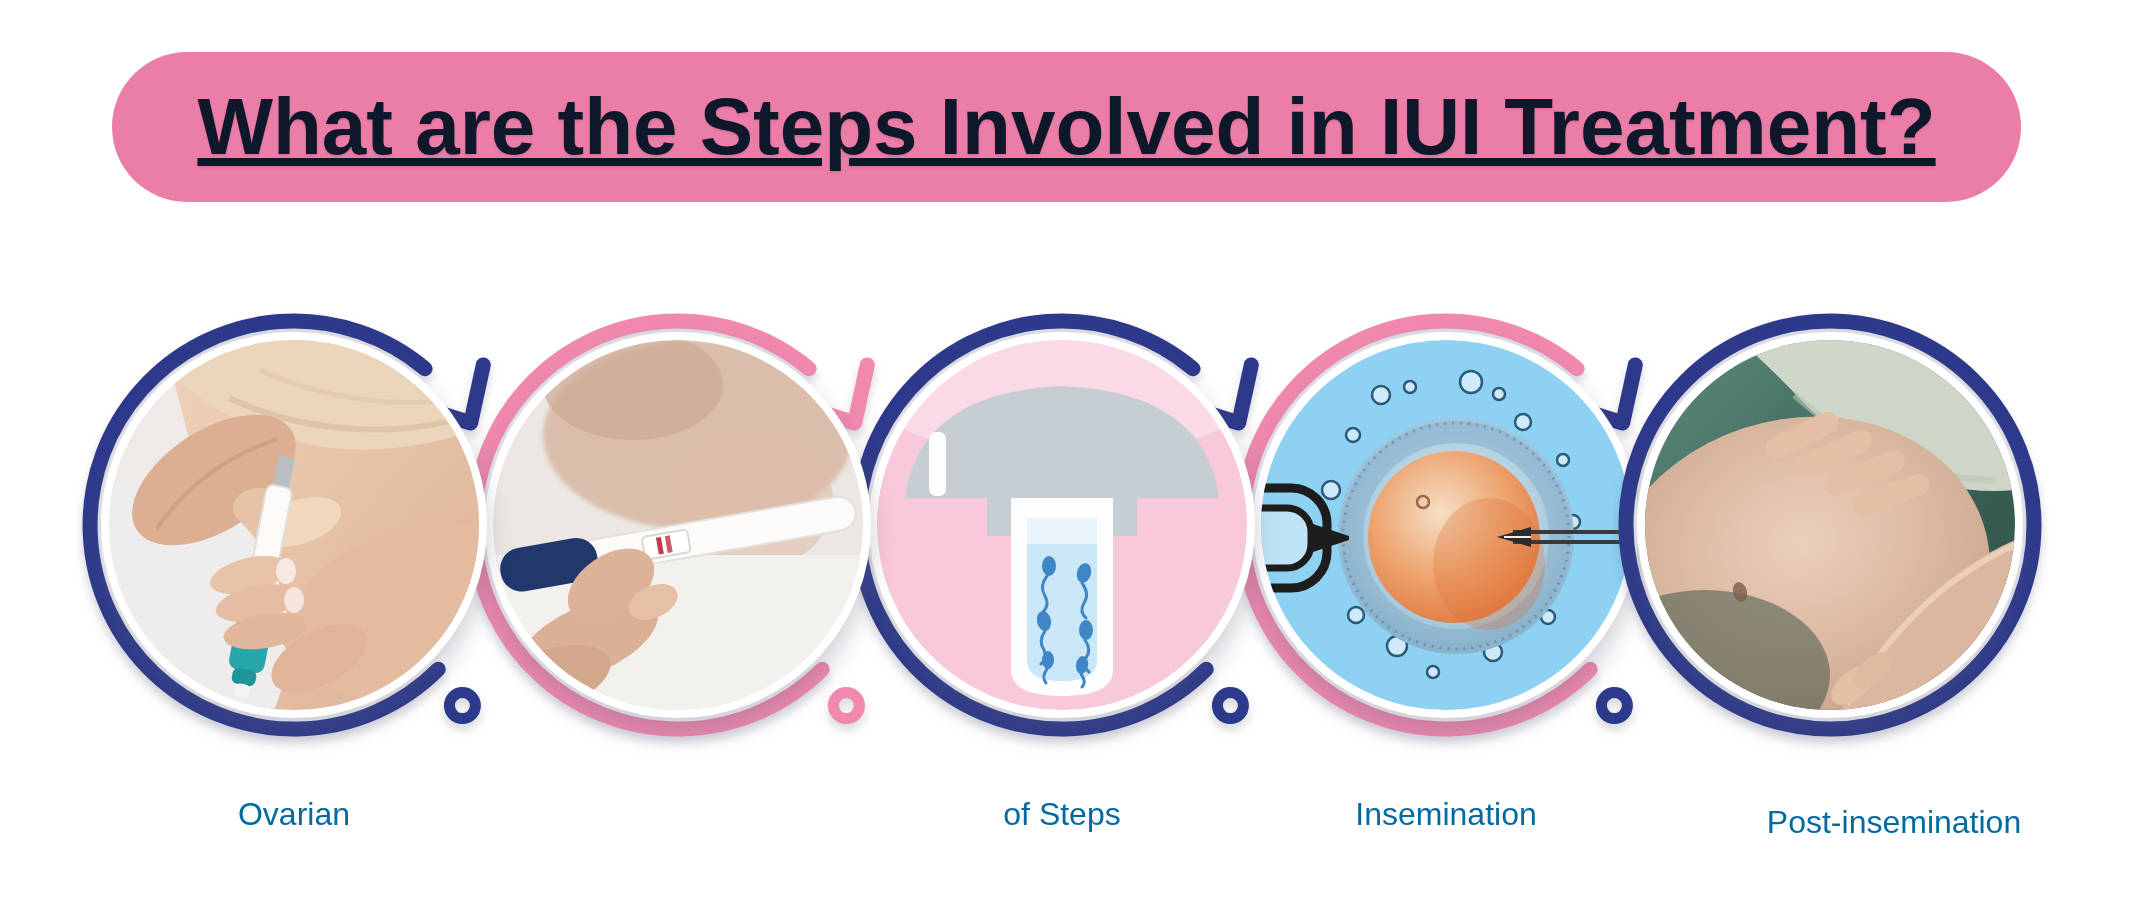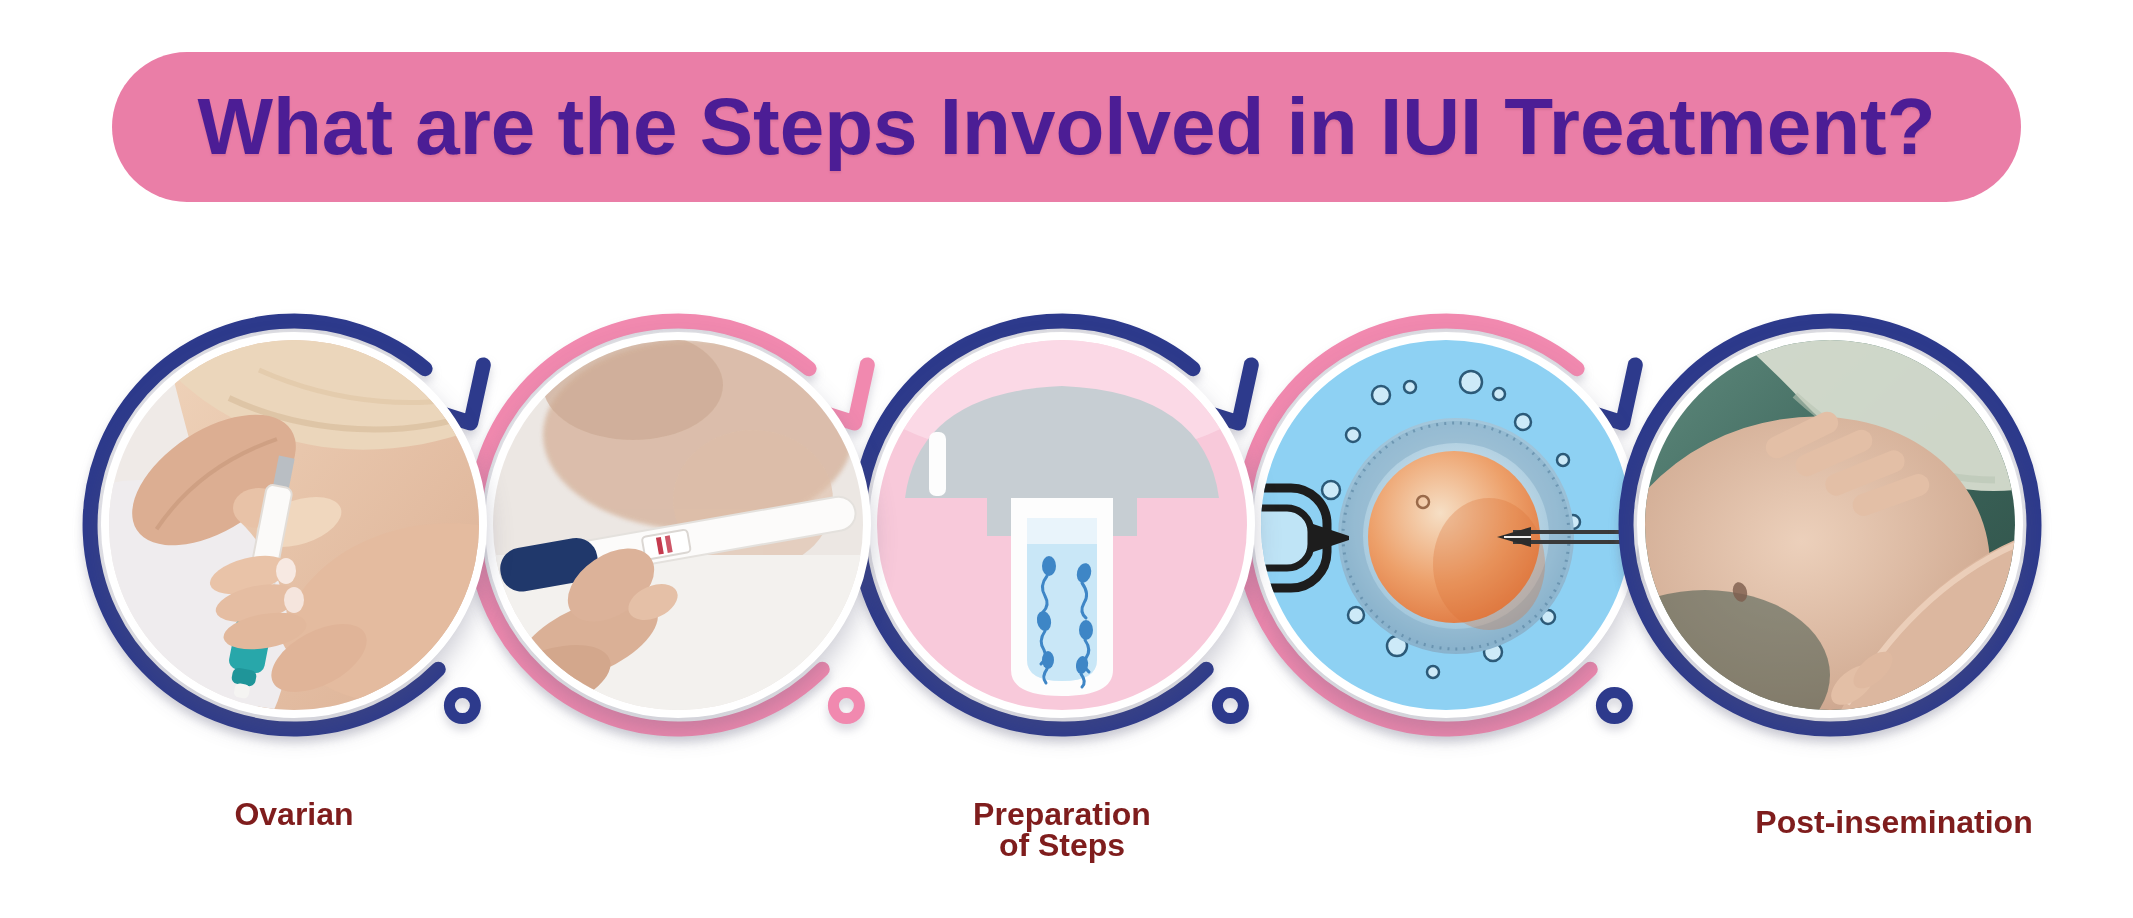--- a/index.html
+++ b/index.html
@@ -2,39 +2,39 @@
 <html><head>
 <meta charset="utf-8">
 <style>
   html,body{margin:0;padding:0;background:#ffffff;}
   .page{position:relative;width:2133px;height:918px;background:#ffffff;overflow:hidden;
         font-family:"Liberation Sans",sans-serif;}
 
   
   .banner{position:absolute;left:112px;top:52px;width:1909px;height:150px;
           background:#ea7ea7;border-radius:75px;display:flex;align-items:center;justify-content:center;}
-  .banner h1{margin:0;color:#4c1d95;font-size:80px;font-weight:bold;letter-spacing:0;
-             text-shadow:0 2px 2px rgba(190,90,130,.35);white-space:nowrap;}
+  .banner h1{margin:0;color:#0f172a;font-size:80px;font-weight:bold;letter-spacing:0;
+             text-shadow:0 2px 2px rgba(190,90,130,.35);white-space:nowrap;text-decoration:underline;}
 
   
   .step{position:absolute;top:305px;width:440px;height:440px;}
   .step svg.arc{position:absolute;left:0;top:0;filter:drop-shadow(0 6px 5px rgba(110,110,135,.28));}
   .navy{color:#2d3a8c;}
   .pink{color:#f189af;}
   .arc-stroke{fill:none;stroke:currentColor;stroke-width:15;stroke-linecap:round;stroke-linejoin:round;}
   .ring-stroke{fill:none;stroke:currentColor;stroke-width:11;}
 
   .disc{position:absolute;left:27px;top:27px;width:370px;height:370px;border:8px solid #ffffff;
         border-radius:50%;overflow:hidden;background:#fff;
         box-shadow:0 14px 26px rgba(90,90,115,.30);}
   .disc svg{display:block;}
 
   
-  .step-label{position:absolute;top:799px;width:340px;text-align:center;color:#7f1d1d;
-              font-size:32px;font-weight:bold;line-height:31px;}
+  .step-label{position:absolute;top:799px;width:340px;text-align:center;color:#0369a1;
+              font-size:32px;font-weight:normal;line-height:31px;}
 
   .z1{z-index:50;} .z2{z-index:40;} .z3{z-index:30;} .z4{z-index:20;} .z5{z-index:60;}
   .defs-holder{position:absolute;width:0;height:0;overflow:hidden;}
 </style>
 </head>
 <body>
 
 <div class="page">
 
   <svg class="defs-holder" aria-hidden="true">
@@ -251,21 +251,24 @@
         <ellipse cx="208" cy="345" rx="26" ry="14" transform="rotate(-40 208 345)" fill="#e3bfa6"></ellipse>
         <ellipse cx="228" cy="330" rx="24" ry="12" transform="rotate(-42 228 330)" fill="#dfb9a0"></ellipse>
       </svg>
     </div>
   </div>
 
   <div class="step-label" style="left:124px;">
     <div>Ovarian</div>
   </div>
   <div class="step-label" style="left:892px;">
-    <div>Preparation</div>
       <div>of Steps</div>
+  </div>
+  <div class="step-label" style="left:1276px;">
+    <div>Insemination</div>
+      <div></div>
   </div>
   <div class="step-label" style="left:1724px;margin-top:8px;">
     <div>Post-insemination</div>
       <div></div>
   </div>
 
 </div>
 
 </body></html>

